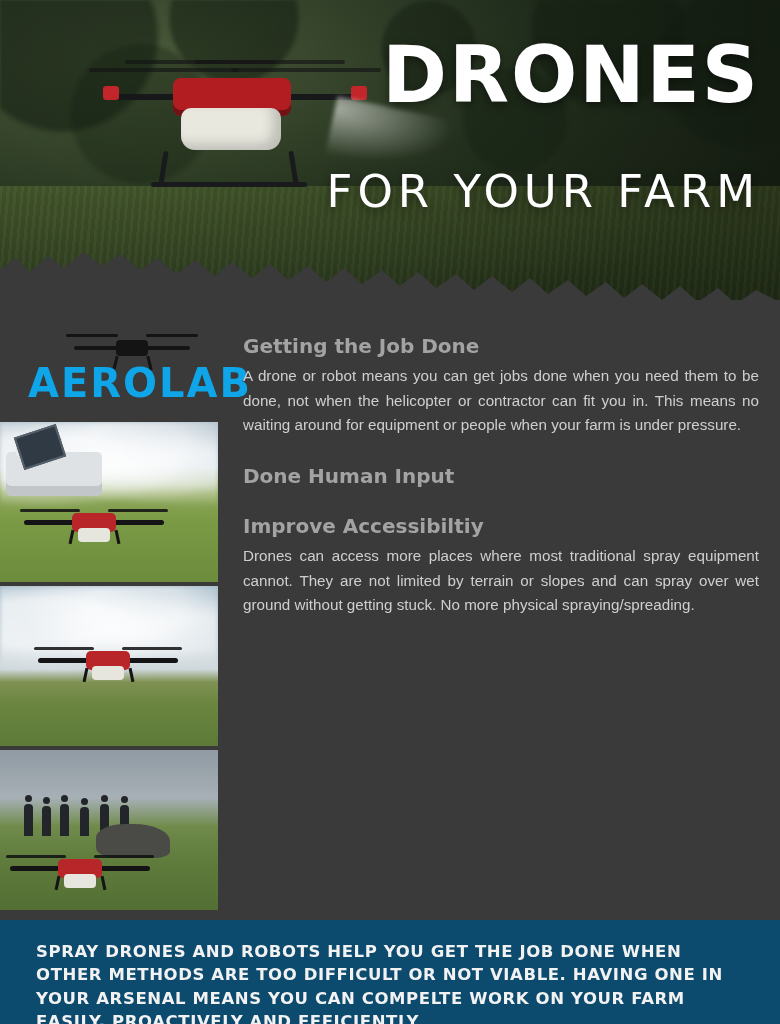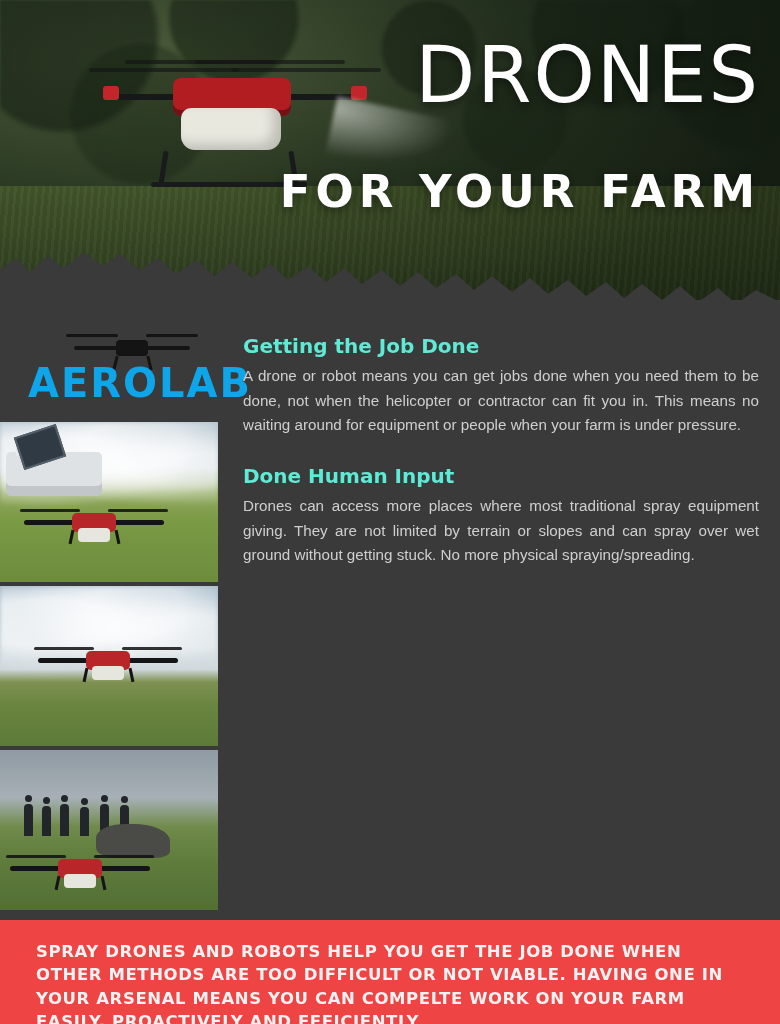--- a/index.html
+++ b/index.html
@@ -88,28 +88,28 @@
   .hero-drone .motor.m1{ left:8px; } .hero-drone .motor.m2{ right:8px; }
   .hero-spray{
     position:absolute; left:330px; top:108px; width:120px; height:60px;
     background:radial-gradient(ellipse at 0% 20%, rgba(255,255,255,.55), rgba(255,255,255,0) 70%);
     transform:rotate(12deg); filter:blur(2px);
   }
 
   .hero-title {
     position:absolute; right:20px; top:38px;
     font-family:"DejaVu Sans", sans-serif;
-    font-weight:400; font-size:78px; letter-spacing:2px; color:#fff;
+    font-weight:700; font-size:78px; letter-spacing:2px; color:#fff;
     line-height:.95;
     text-shadow:0 3px 10px rgba(0,0,0,.45);
   }
   .hero-sub {
     position:absolute; right:20px; top:165px;
     font-family:"DejaVu Sans", sans-serif;
-    font-weight:700; font-size:45px; letter-spacing:5px; color:#fff;
+    font-weight:400; font-size:45px; letter-spacing:5px; color:#fff;
     text-shadow:0 3px 10px rgba(0,0,0,.45);
   }
 
   
   .torn {
     position:absolute; left:0; top:236px; width:780px; height:70px; z-index:5;
   }
 
   
   .content { position:absolute; top:300px; left:0; width:780px; height:620px; }
@@ -180,30 +180,30 @@
   .rock{ position:absolute; left:96px; top:74px; width:74px; height:34px; background:#4a4b46; border-radius:40% 50% 20% 30%; }
 
   .article { position:absolute; left:243px; top:8px; width:516px; }
   h2.heading {
     font-family:"DejaVu Sans", sans-serif;
     font-weight:700; font-size:31px; line-height:1.16; letter-spacing:.5px;
     color:#c9c9c9; text-transform:uppercase;
   }
   h3.sub {
     font-family:"DejaVu Sans", sans-serif;
-    font-weight:700; font-size:20px; color:#5eead4; margin-top:26px; margin-bottom:6px;
+    font-weight:700; font-size:20px; color:#a3a3a3; margin-top:26px; margin-bottom:6px;
   }
   p.body {
     font-size:15.2px; line-height:1.62; color:#cfcfcf; text-align:justify;
   }
 
   
   .footer {
     position:absolute; left:0; bottom:0; width:780px; height:104px;
-    background:#ef4444; padding:20px 36px 0 36px;
+    background:#0c4a6e; padding:20px 36px 0 36px;
   }
   .footer p {
     font-family:"DejaVu Sans", sans-serif;
     font-weight:700; font-size:16.5px; line-height:1.42; letter-spacing:.6px;
     color:#f2f2f2; text-transform:uppercase;
   }
 </style>
 </head>
 <body>
 
@@ -303,19 +303,20 @@
     </div>
   </div>
 
   <div class="article">
 
     <h3 class="sub">Getting the Job Done</h3>
     <p class="body">A drone or robot means you can get jobs done when you need them to be done, not when the helicopter or contractor can fit you in. This means no waiting around for equipment or people when your farm is under pressure.</p>
 
     <h3 class="sub">Done Human Input</h3>
 
-    <p class="body">Drones can access more places where most traditional spray equipment giving. They are not limited by terrain or slopes and can spray over wet ground without getting stuck. No more physical spraying/spreading.</p>
+    <h3 class="sub">Improve Accessibiltiy</h3>
+    <p class="body">Drones can access more places where most traditional spray equipment cannot. They are not limited by terrain or slopes and can spray over wet ground without getting stuck. No more physical spraying/spreading.</p>
   </div>
 </div>
 
 <div class="footer">
   <p>SPRAY DRONES AND ROBOTS HELP YOU GET THE JOB DONE WHEN OTHER METHODS ARE TOO DIFFICULT OR NOT VIABLE. HAVING ONE IN YOUR ARSENAL MEANS YOU CAN COMPELTE WORK ON YOUR FARM EASILY, PROACTIVELY AND EFFICIENTLY.</p>
 </div>
 
 </body></html>

